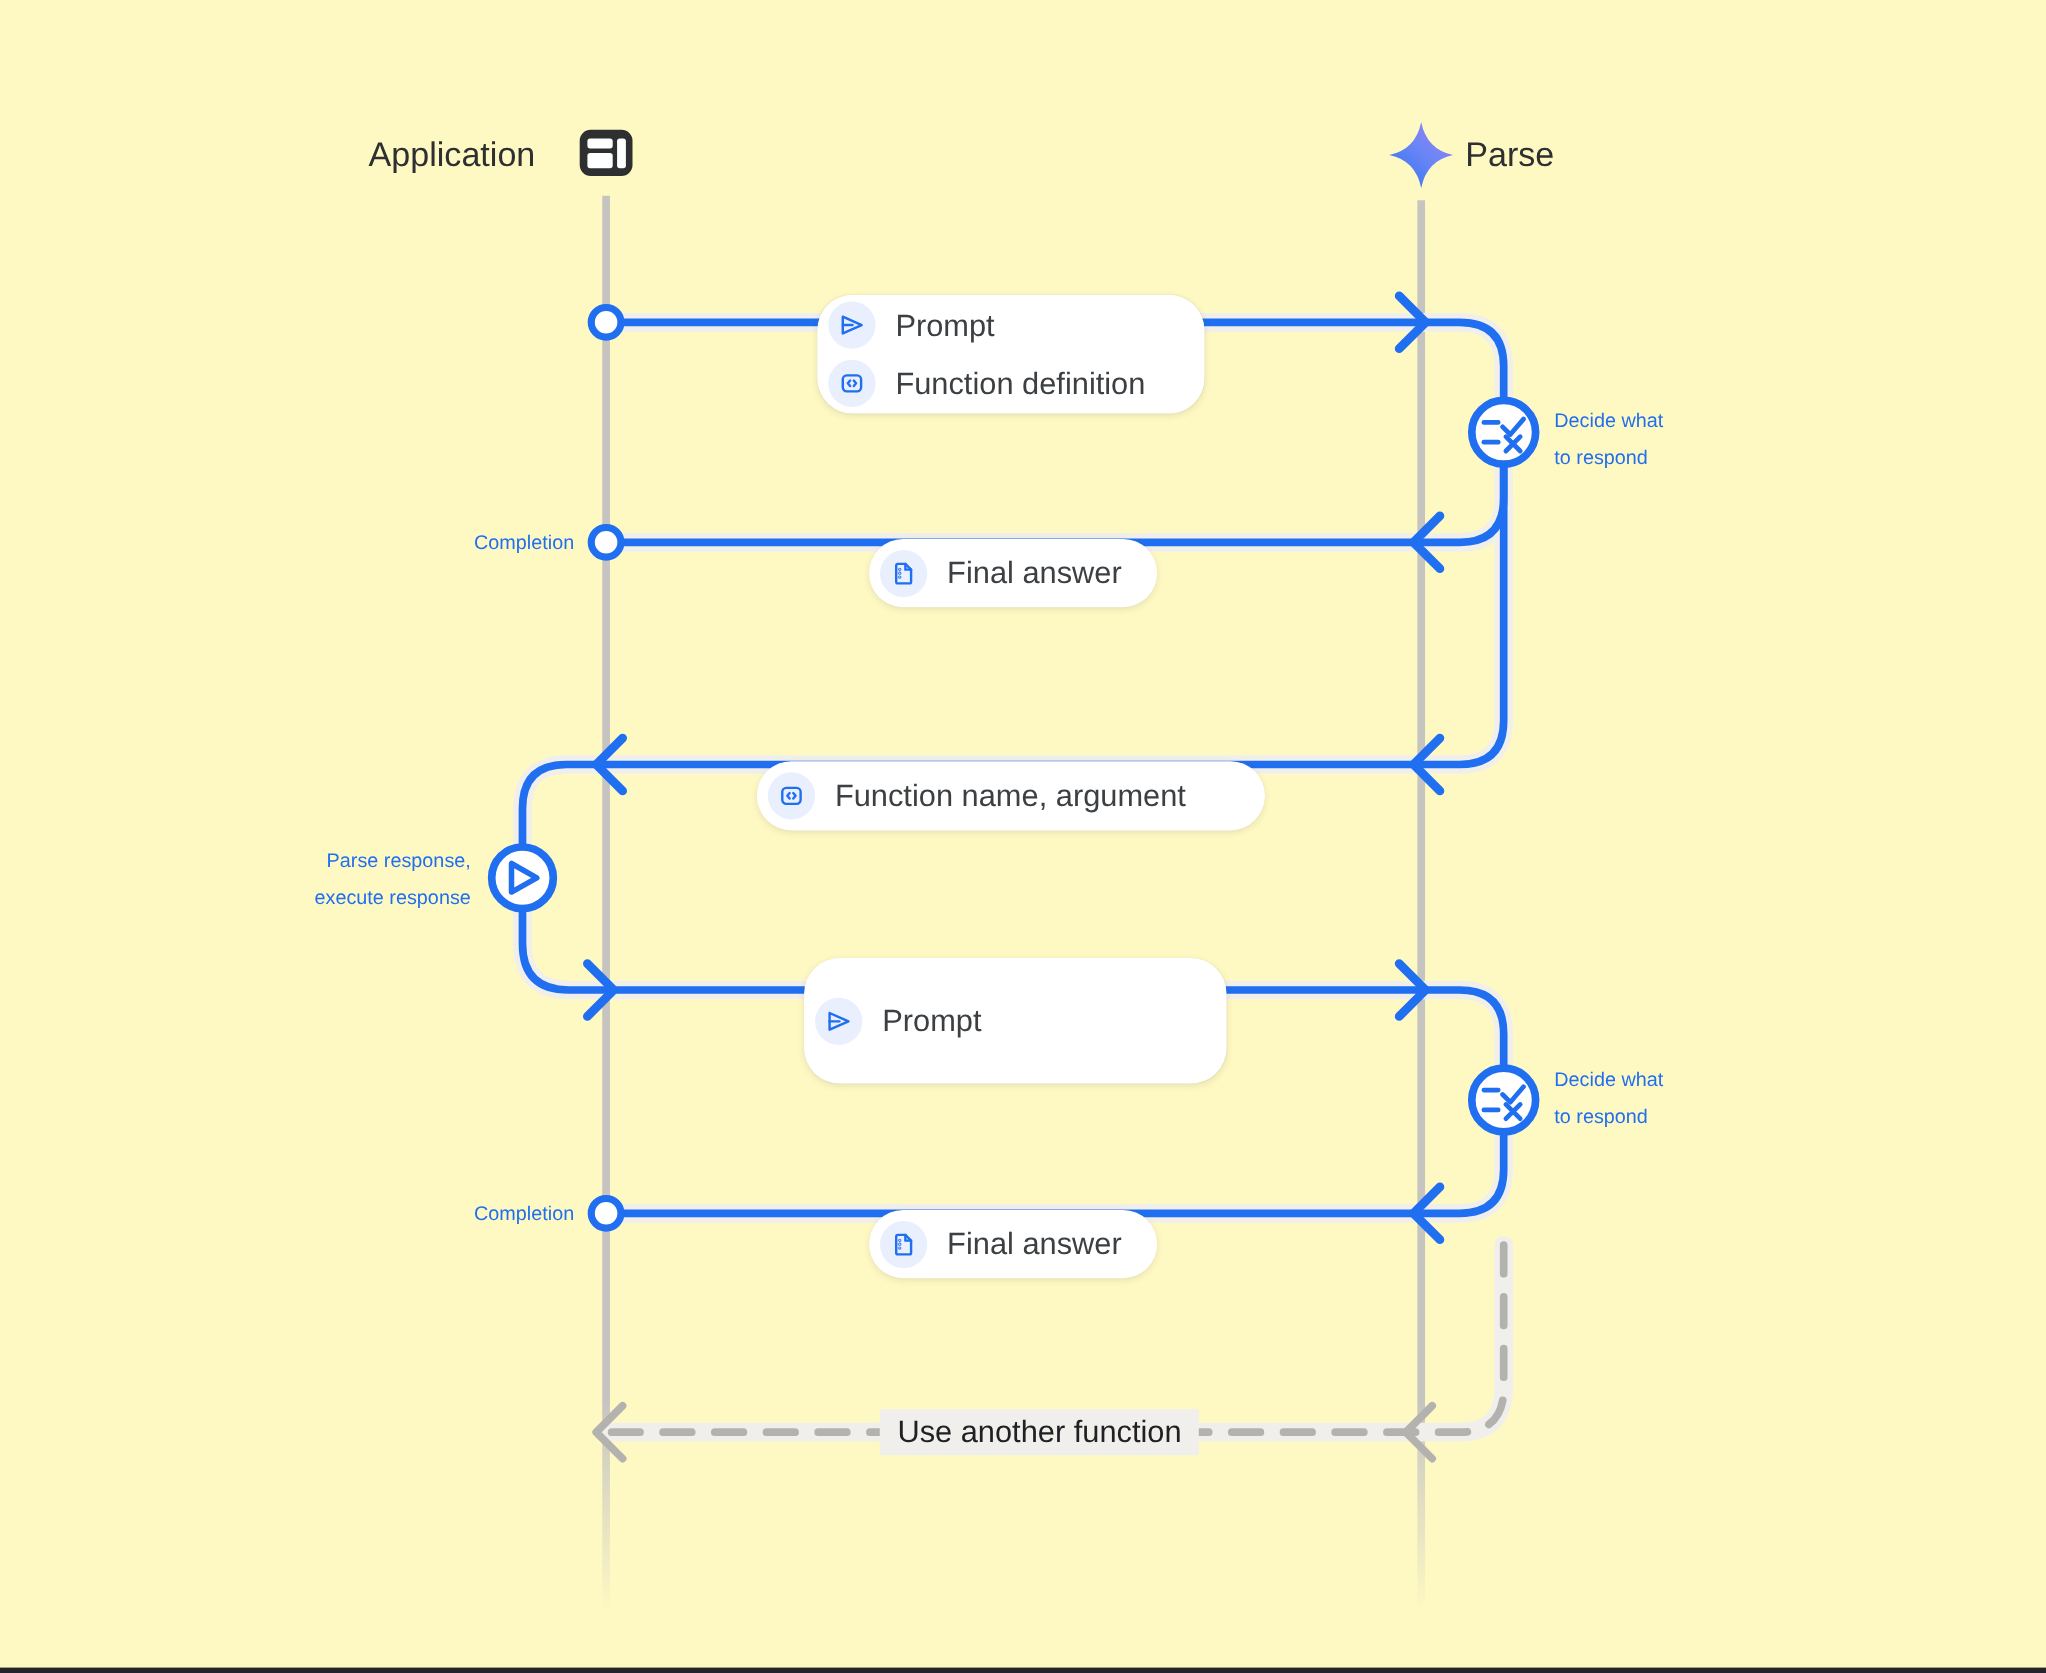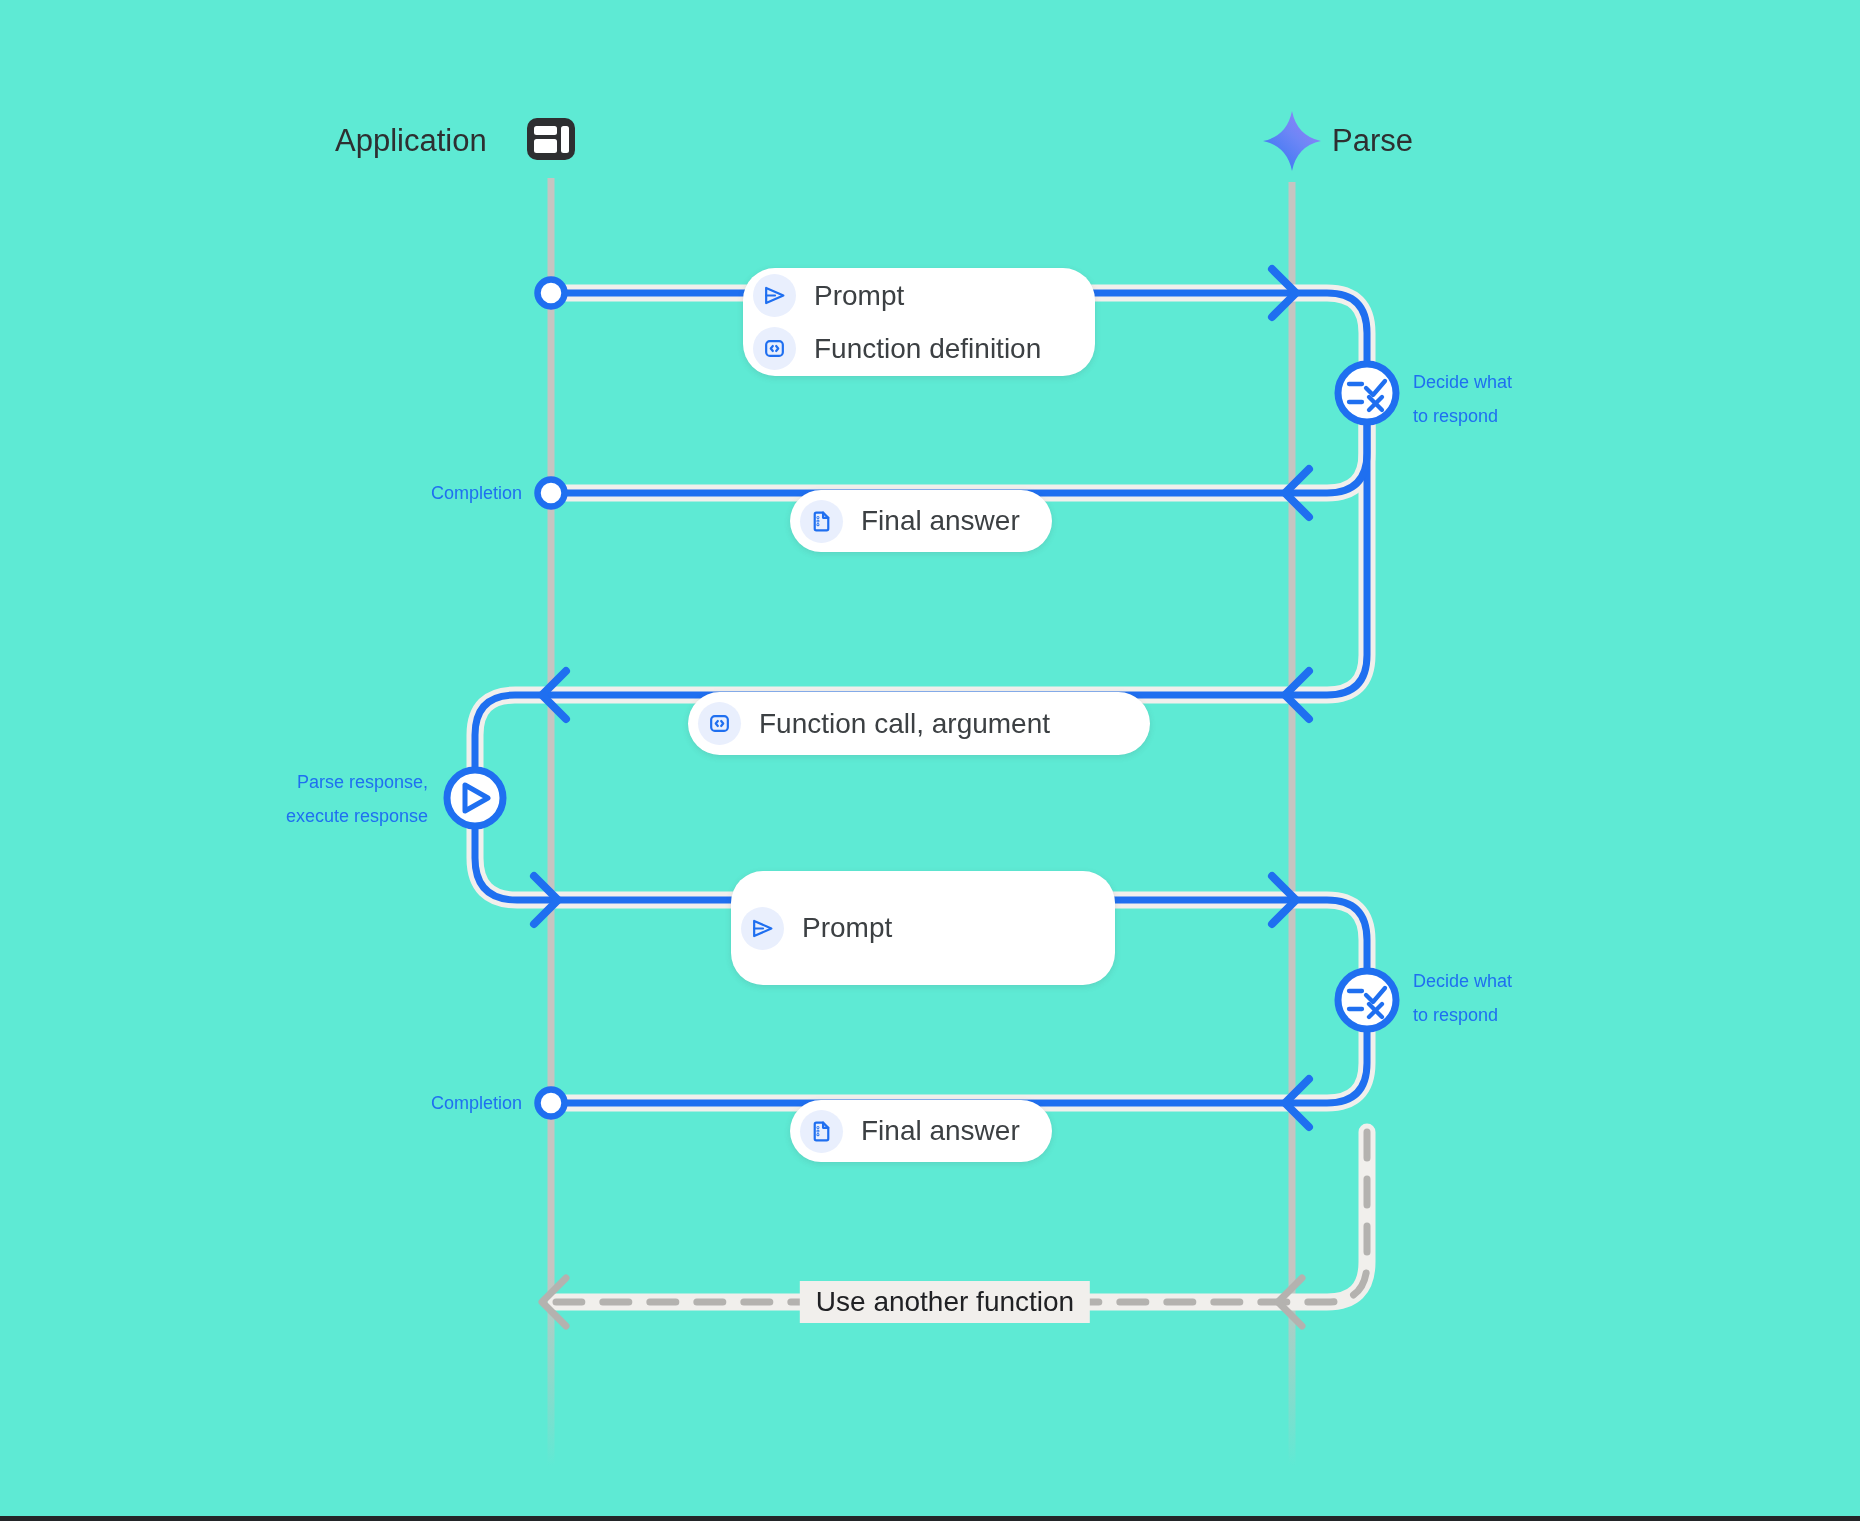--- a/index.html
+++ b/index.html
@@ -1,17 +1,17 @@
 <!DOCTYPE html>
 <html><head>
 <meta charset="utf-8">
 <style>
   html,body{margin:0;padding:0;background:#f1efec;}
   #stage{
-    position:relative;width:1860px;height:1521px;background:#5eead4;overflow:hidden;
+    position:relative;width:1860px;height:1521px;background:#fef9c3;overflow:hidden;
     font-family:"Liberation Sans",sans-serif;
   }
   #diagram-svg{position:absolute;left:0;top:0;z-index:1;}
   .hdr{
     position:absolute;z-index:3;font-size:31px;font-weight:500;color:#2e2f31;
     line-height:40px;white-space:nowrap;
   }
   .msg-box{
     position:absolute;z-index:3;background:#ffffff;border-radius:32px;
     box-shadow:0 2px 6px rgba(70,70,70,.13),0 0 1px rgba(0,0,0,.05);
@@ -171,21 +171,21 @@
 
   <div class="msg-box" style="left:688px;top:664px;width:462px;height:63px;">
     <div class="msg-row">
       <span class="chip">
         <svg viewBox="0 0 24 24">
             <rect x="4" y="5" width="16" height="14" rx="3.5"></rect>
           <path d="M10.4,9.6 L8.4,12 L10.4,14.4"></path>
             <path d="M13.6,9.6 L15.6,12 L13.6,14.4"></path>
           </svg>
       </span>
-      <span class="msg-label">Function call, argument</span>
+      <span class="msg-label">Function name, argument</span>
     </div>
   </div>
 
   <div class="msg-box" style="left:731px;top:843px;width:384px;height:114px;">
     <div class="msg-row">
       <span class="chip">
         <svg viewBox="0 0 24 24">
             <path d="M4,4.7 L20.5,12 L4,19.3 Z"></path>
             <path d="M4,12 H12.5"></path>
           </svg>

